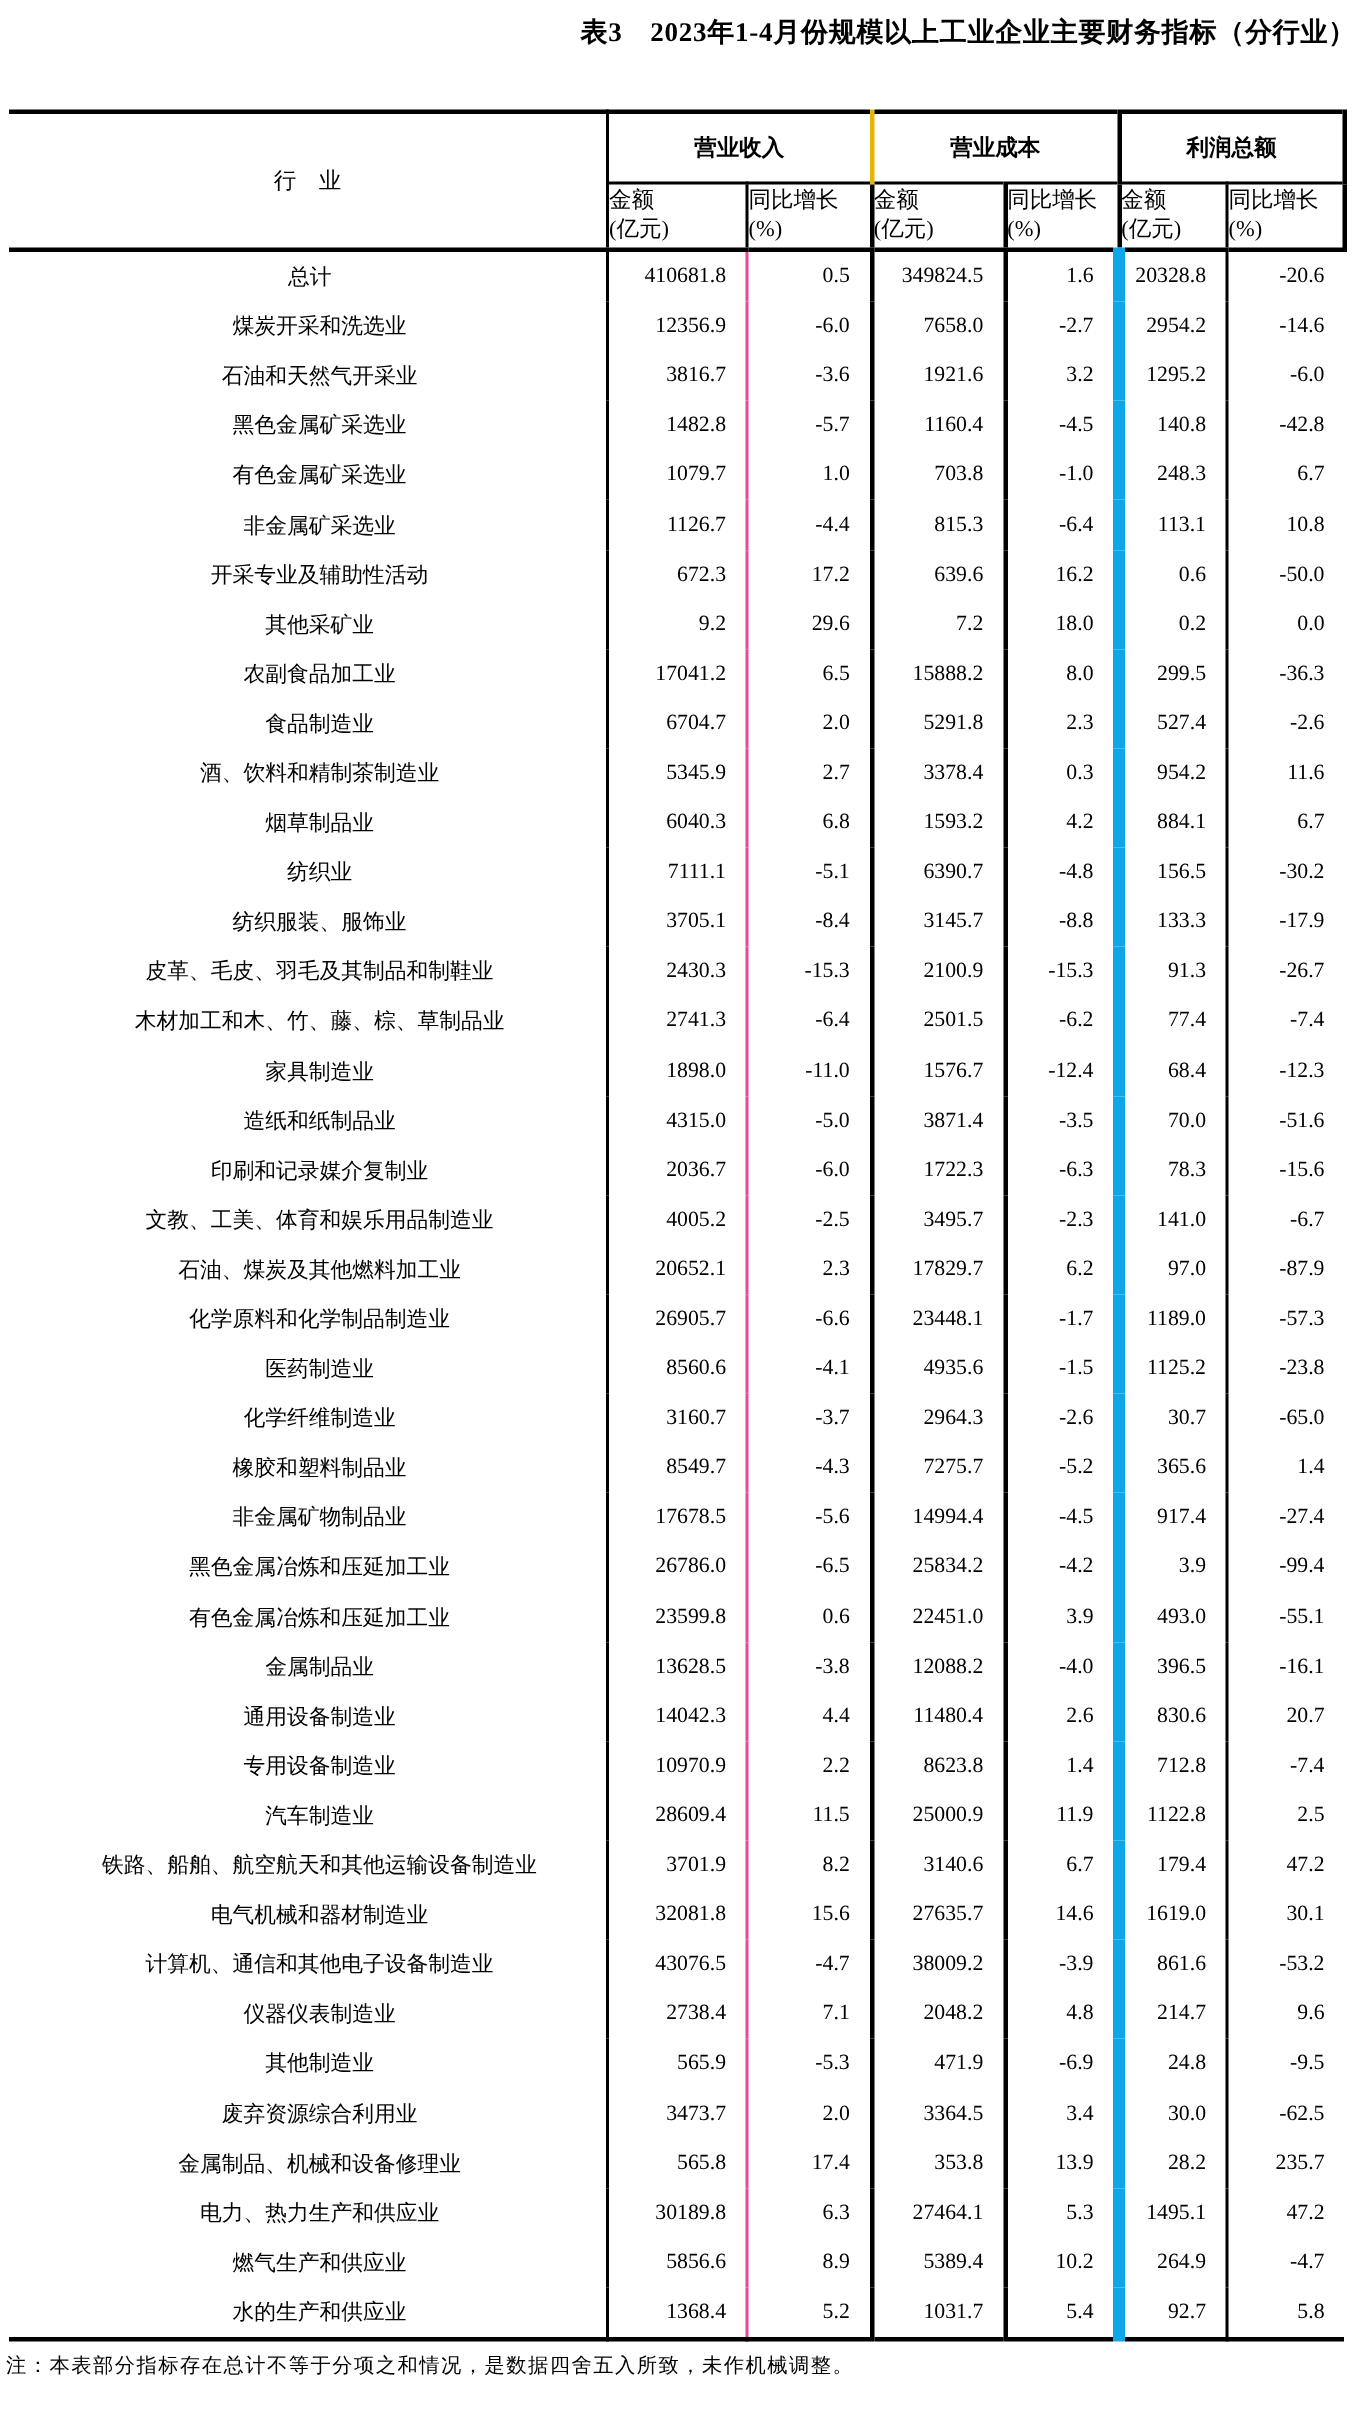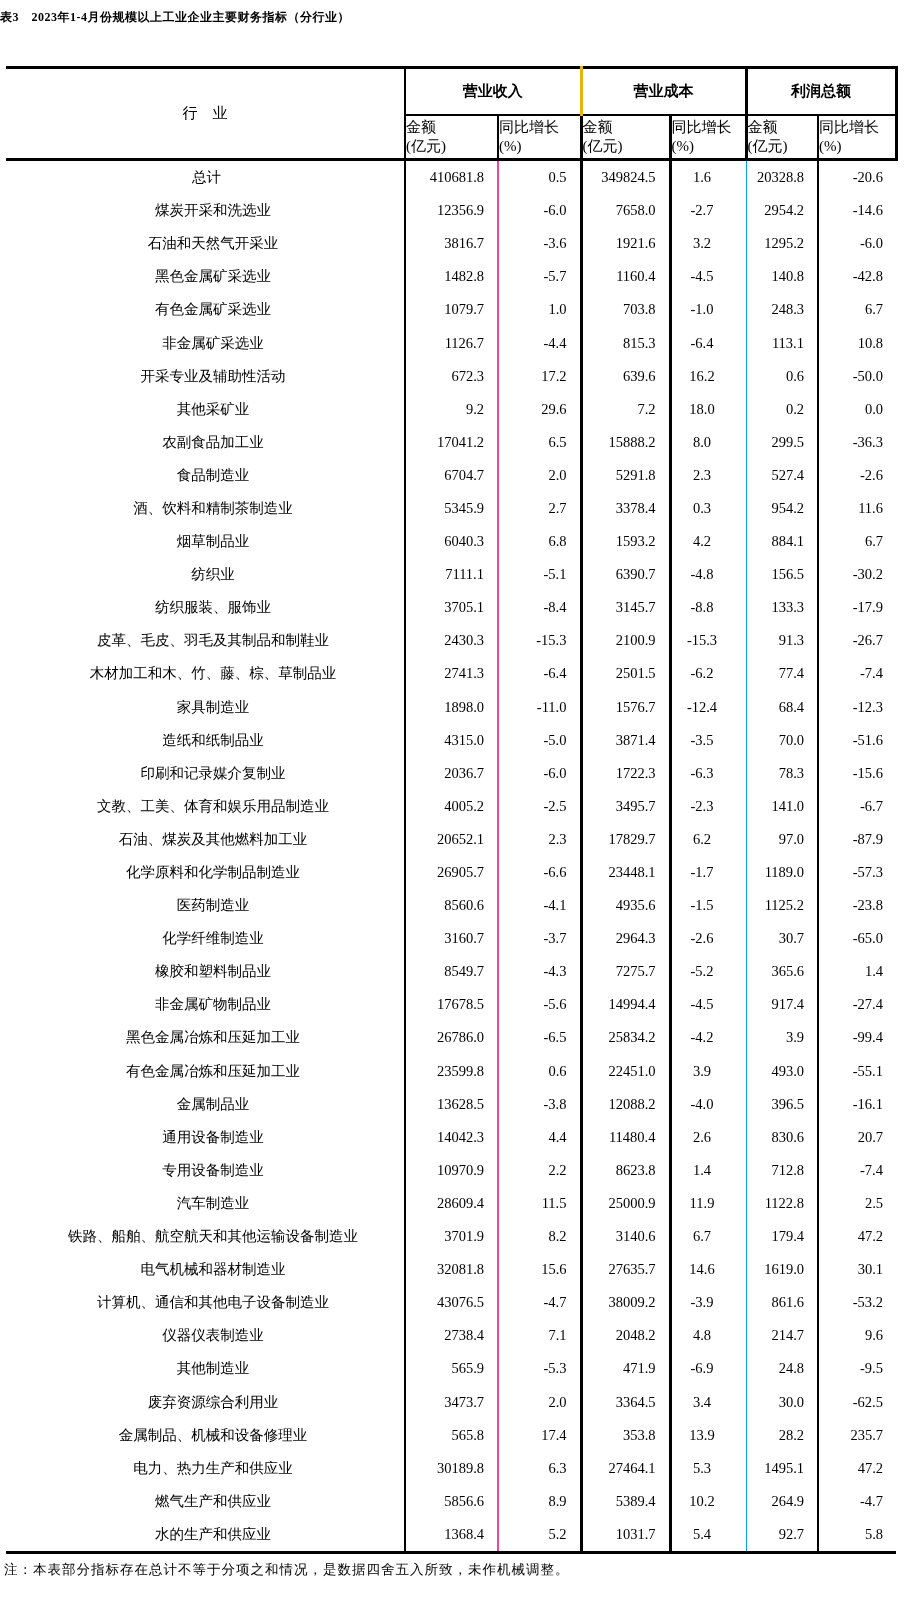--- a/index.html
+++ b/index.html
@@ -2,22 +2,22 @@
 <html><head>
 <meta charset="utf-8">
 <style>
   html,body{margin:0;padding:0;background:#fff;}
   body{
     width:904px;height:1611px;overflow:hidden;color:#000;
     font-family:"Liberation Serif","DejaVu Serif",serif;
   }
   .page-title{
     margin:9px 0 0 0;
-    text-align:left;
-    font-size:12px;
+    text-align:right;
+    font-size:18px;
     font-weight:bold;
     letter-spacing:0.5px;
   }
   table.stat{
     border-collapse:collapse;
     table-layout:fixed;
     width:890px;
     margin:40px 0 0 6px;
     border-top:3px solid #000;
     border-bottom:3px solid #000;
@@ -56,22 +56,22 @@
   tr.sub-row th:nth-child(5){border-left:3px solid #000;}
   tr.sub-row th:nth-child(6){border-left:2px solid #000;border-right:3px solid #000;}
   
   tbody td{height:33.1px;font-size:14.5px;vertical-align:middle;}
   tbody td.industry{text-align:center;padding-left:3px;}
   tbody td.industry.indent{padding-left:16px;}
   tbody td.num{text-align:right;padding-right:13px;}
   tbody td:nth-child(2){border-left:2px solid #000;}
   tbody td:nth-child(3){border-left:2px solid #ec4899;}
   tbody td:nth-child(4){border-left:3px solid #000;}
-  tbody td:nth-child(5){border-left:3px solid #000;text-align:center;}
-  tbody td:nth-child(6){border-left:1px solid #0ea5e9;}
+  tbody td:nth-child(5){border-left:3px solid #000;}
+  tbody td:nth-child(6){border-left:8px solid #0ea5e9;}
   tbody td:nth-child(7){border-left:2px solid #000;}
   .table-note{
     margin:7px 0 0 4px;
     font-size:13.5px;
     letter-spacing:1px;
     font-family:"Liberation Serif","DejaVu Serif",serif;
   }
 </style>
 </head>
 <body>

